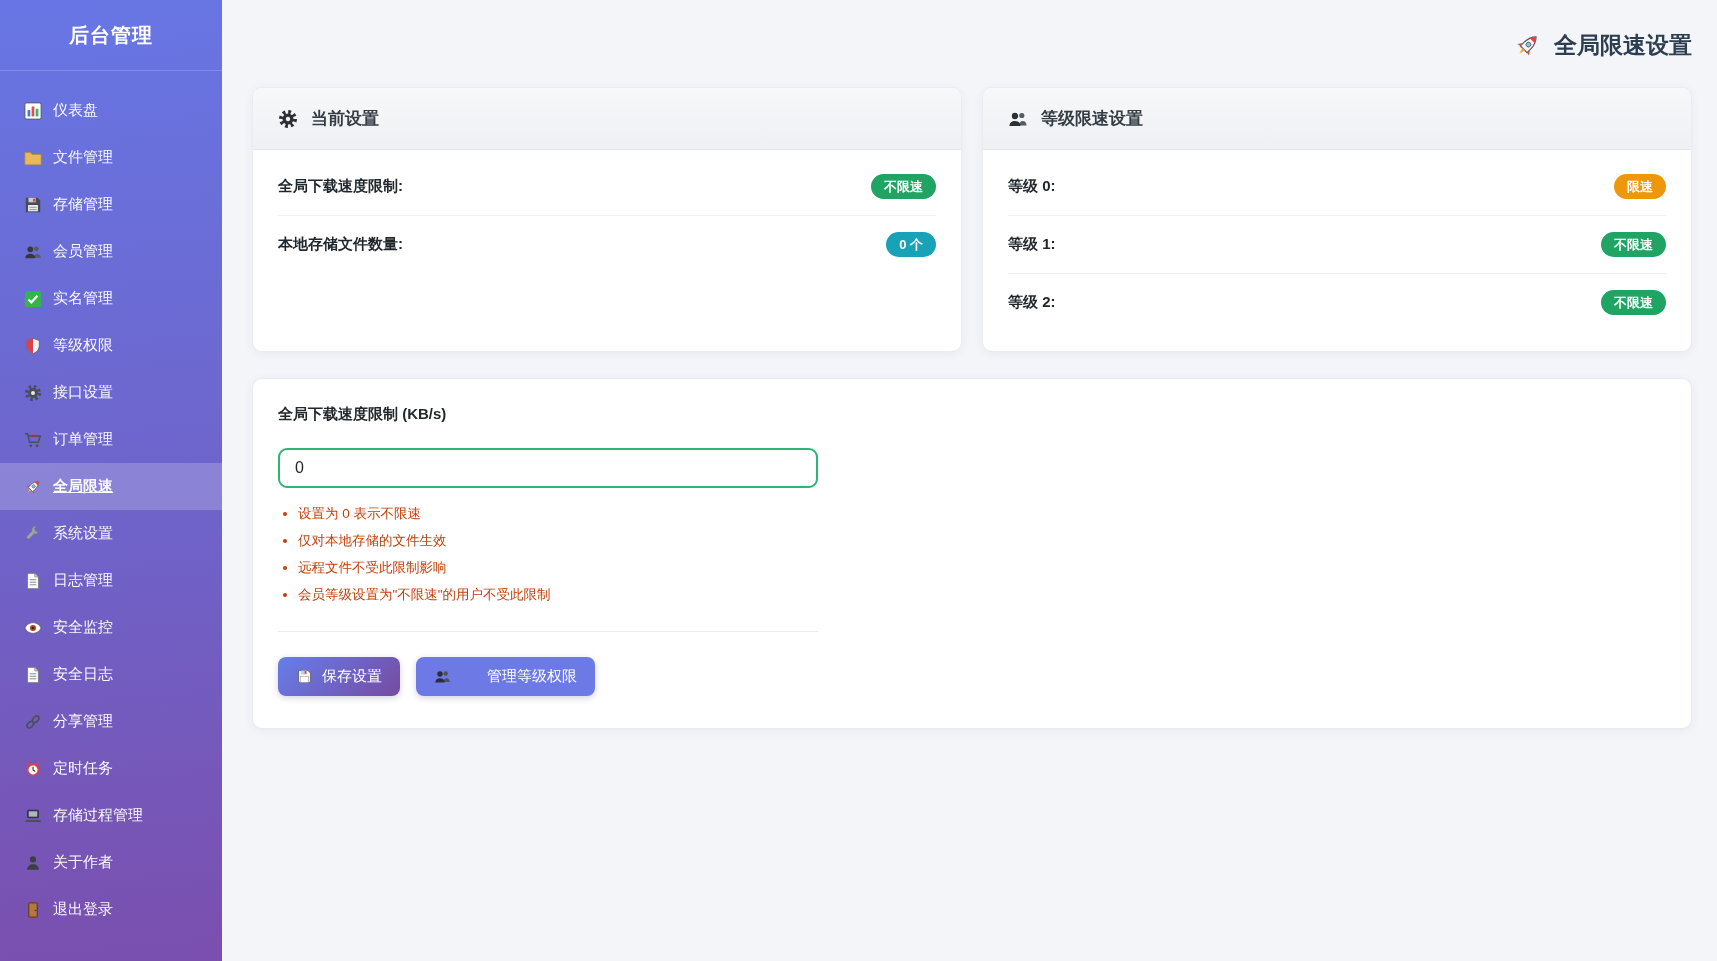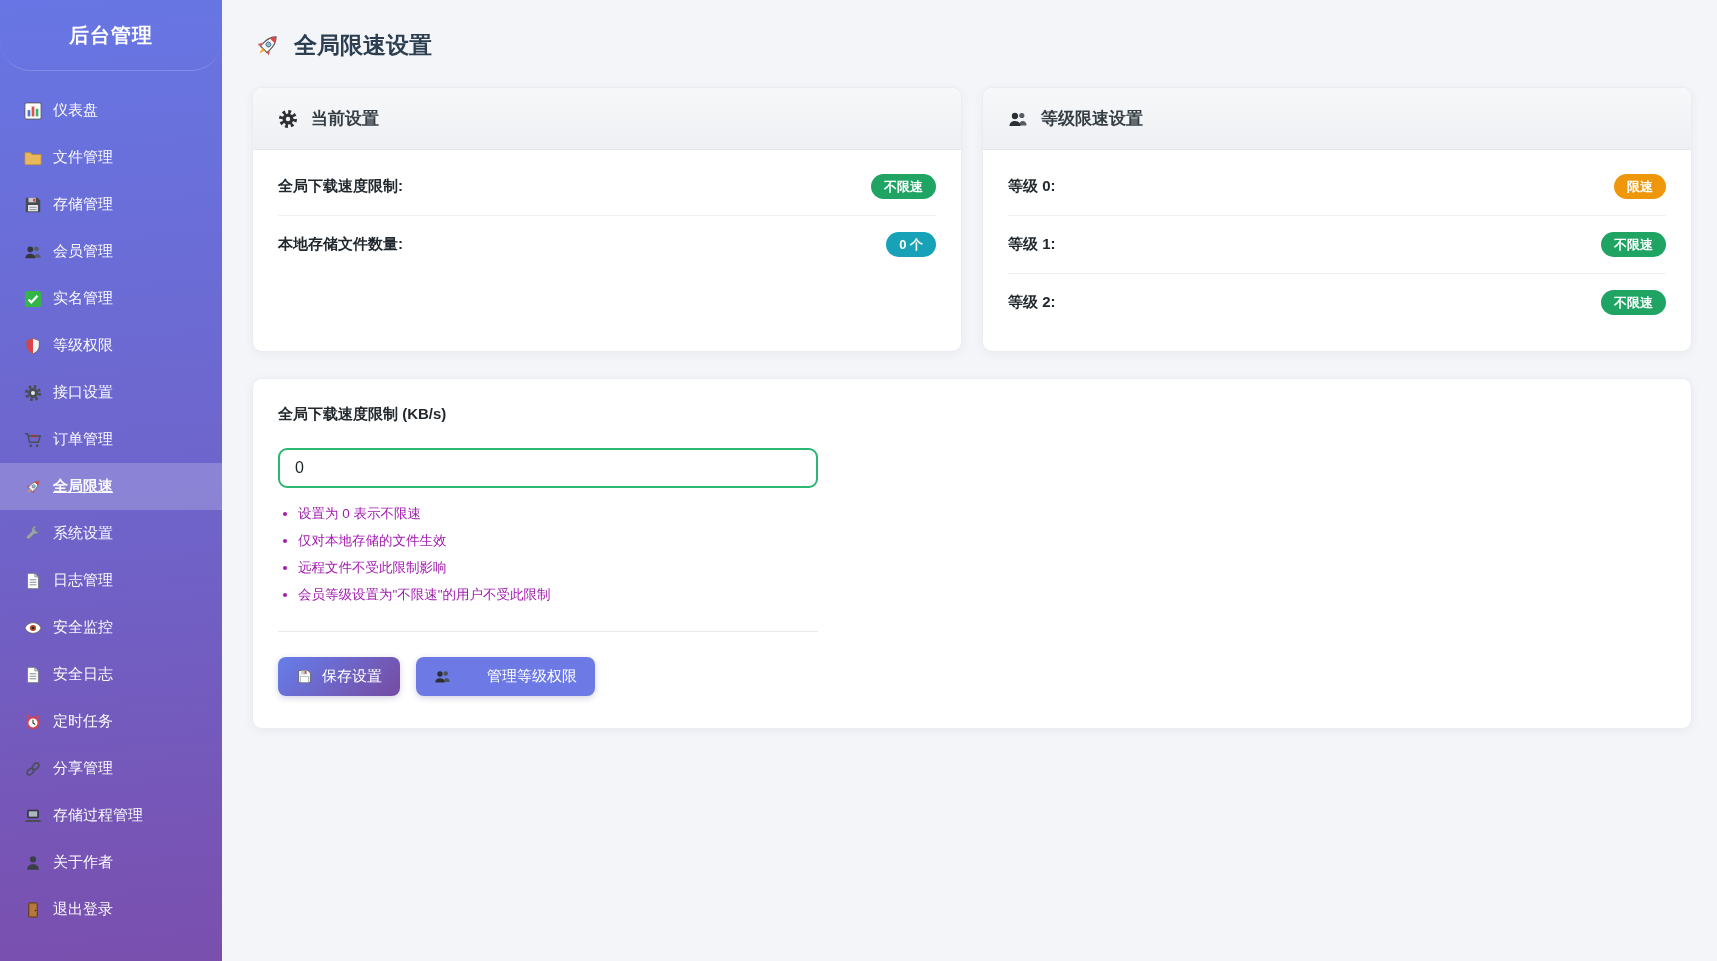--- a/index.html
+++ b/index.html
@@ -12,33 +12,32 @@
   
   .sidebar {
     position: fixed; left: 0; top: 0; bottom: 0; width: 222px;
     background: linear-gradient(175deg, #6776e4 0%, #6f63c9 55%, #7a4fae 100%);
     color: #fff; z-index: 10;
   }
   .sidebar-title {
     height: 71px; display: flex; align-items: center; justify-content: center;
     font-size: 20px; font-weight: bold; letter-spacing: 1px;
     border-bottom: 1px solid rgba(255,255,255,0.18);
-    border-radius: 31px;
   }
   .menu { padding-top: 16px; }
   .menu-item {
     display: flex; align-items: center; gap: 11px;
     padding: 14px 24px; font-size: 15px; color: rgba(255,255,255,0.96);
     cursor: pointer; white-space: nowrap;
   }
   .menu-item.active { background: rgba(255,255,255,0.20); font-weight: bold; text-decoration: underline; }
   .menu-item svg { width: 18px; height: 18px; flex: 0 0 18px; }
   
   .main { margin-left: 222px; padding: 26px 25px 0 30px; }
-  .page-header { display: flex; align-items: center; gap: 13px; margin: 4px 0 26px 2px; }
+  .page-header { display: flex; align-items: center; gap: 13px; margin: 4px 0 26px 2px; justify-content: flex-end; }
   .page-header svg { width: 27px; height: 27px; }
   .page-header h1 { font-size: 23px; color: #2c3e50; font-weight: bold; }
   .top-grid { display: grid; grid-template-columns: 1fr 1fr; gap: 20px; }
   .card {
     background: #fff; border: 1px solid #e9ecf0; border-radius: 10px;
     box-shadow: 0 2px 10px rgba(60,70,90,0.06); overflow: hidden;
   }
   .card-header {
     display: flex; align-items: center; gap: 13px;
     padding: 19px 25px;
@@ -62,21 +61,21 @@
   .config-card { margin-top: 26px; margin-bottom: 30px; }
   .config-body { padding: 26px 25px 32px; }
   .form-col { width: 540px; }
   .field-label { font-size: 15px; font-weight: bold; color: #23282d; margin-bottom: 24px; }
   .speed-input {
     width: 540px; height: 40px;
     border: 2px solid #2bb673; border-radius: 9px;
     padding: 0 15px; font-size: 16px; color: #1f2428; outline: none;
     font-family: "Liberation Sans", "DejaVu Sans", sans-serif;
   }
-  .notes { margin: 17px 0 0; padding-left: 20px; color: #a21caf; font-size: 13.5px; }
+  .notes { margin: 17px 0 0; padding-left: 20px; color: #c2410c; font-size: 13.5px; }
   .notes li { margin: 9px 0; }
   .form-col hr { border: none; border-top: 1px solid #e8ebee; margin: 27px 0 0; }
   .btn-row { display: flex; gap: 16px; margin-top: 25px; }
   .btn {
     display: inline-flex; align-items: center; gap: 9px;
     height: 39px; padding: 0 18px; border: none; border-radius: 8px;
     color: #fff; font-size: 15px; cursor: pointer;
     font-family: "Liberation Sans", "DejaVu Sans", sans-serif;
     box-shadow: 0 2px 6px rgba(80,80,140,0.25);
   }
@@ -212,36 +211,36 @@
           <path d="M12 1.5 v4 h4 z" fill="#d7dbe0" stroke="#6c737c" stroke-width="0.7"></path>
           <rect x="6.3" y="8" width="7.4" height="1.2" fill="#8c939c"></rect>
           <rect x="6.3" y="10.8" width="7.4" height="1.2" fill="#8c939c"></rect>
           <rect x="6.3" y="13.6" width="7.4" height="1.2" fill="#8c939c"></rect>
         </svg>
       <span>安全日志</span>
     </div>
 
     <div class="menu-item">
       <svg viewBox="0 0 20 20">
+          <g fill="none" stroke="#4a4f57" stroke-width="1.8">
+            <ellipse cx="7" cy="13" rx="4.2" ry="2.8" transform="rotate(-45 7 13)"></ellipse>
+            <ellipse cx="13" cy="7" rx="4.2" ry="2.8" transform="rotate(-45 13 7)"></ellipse>
+          </g>
+        </svg>
+      <span>分享管理</span>
+    </div>
+
+    <div class="menu-item">
+      <svg viewBox="0 0 20 20">
           <path d="M3 5 L6 2.5 M17 5 L14 2.5" stroke="#d8434e" stroke-width="2"></path>
           <circle cx="10" cy="11" r="7" fill="#d8434e"></circle>
           <circle cx="10" cy="11" r="5" fill="#fbfbfb"></circle>
           <path d="M10 7.5 V11 l2.5 1.8" stroke="#333" stroke-width="1.2" fill="none"></path>
         </svg>
       <span>定时任务</span>
-    </div>
-
-    <div class="menu-item">
-      <svg viewBox="0 0 20 20">
-          <g fill="none" stroke="#4a4f57" stroke-width="1.8">
-            <ellipse cx="7" cy="13" rx="4.2" ry="2.8" transform="rotate(-45 7 13)"></ellipse>
-            <ellipse cx="13" cy="7" rx="4.2" ry="2.8" transform="rotate(-45 13 7)"></ellipse>
-          </g>
-        </svg>
-      <span>分享管理</span>
     </div>
 
     <div class="menu-item">
       <svg viewBox="0 0 20 20">
           <rect x="4" y="3.5" width="12" height="8.5" rx="1" fill="#3c4048" stroke="#24262b" stroke-width="0.8"></rect>
           <rect x="5.3" y="4.8" width="9.4" height="5.9" fill="#aeb6c0"></rect>
           <path d="M2 14.5 h16 l1 2.2 H1 z" fill="#4a4f57"></path>
         </svg>
       <span>存储过程管理</span>
     </div>

